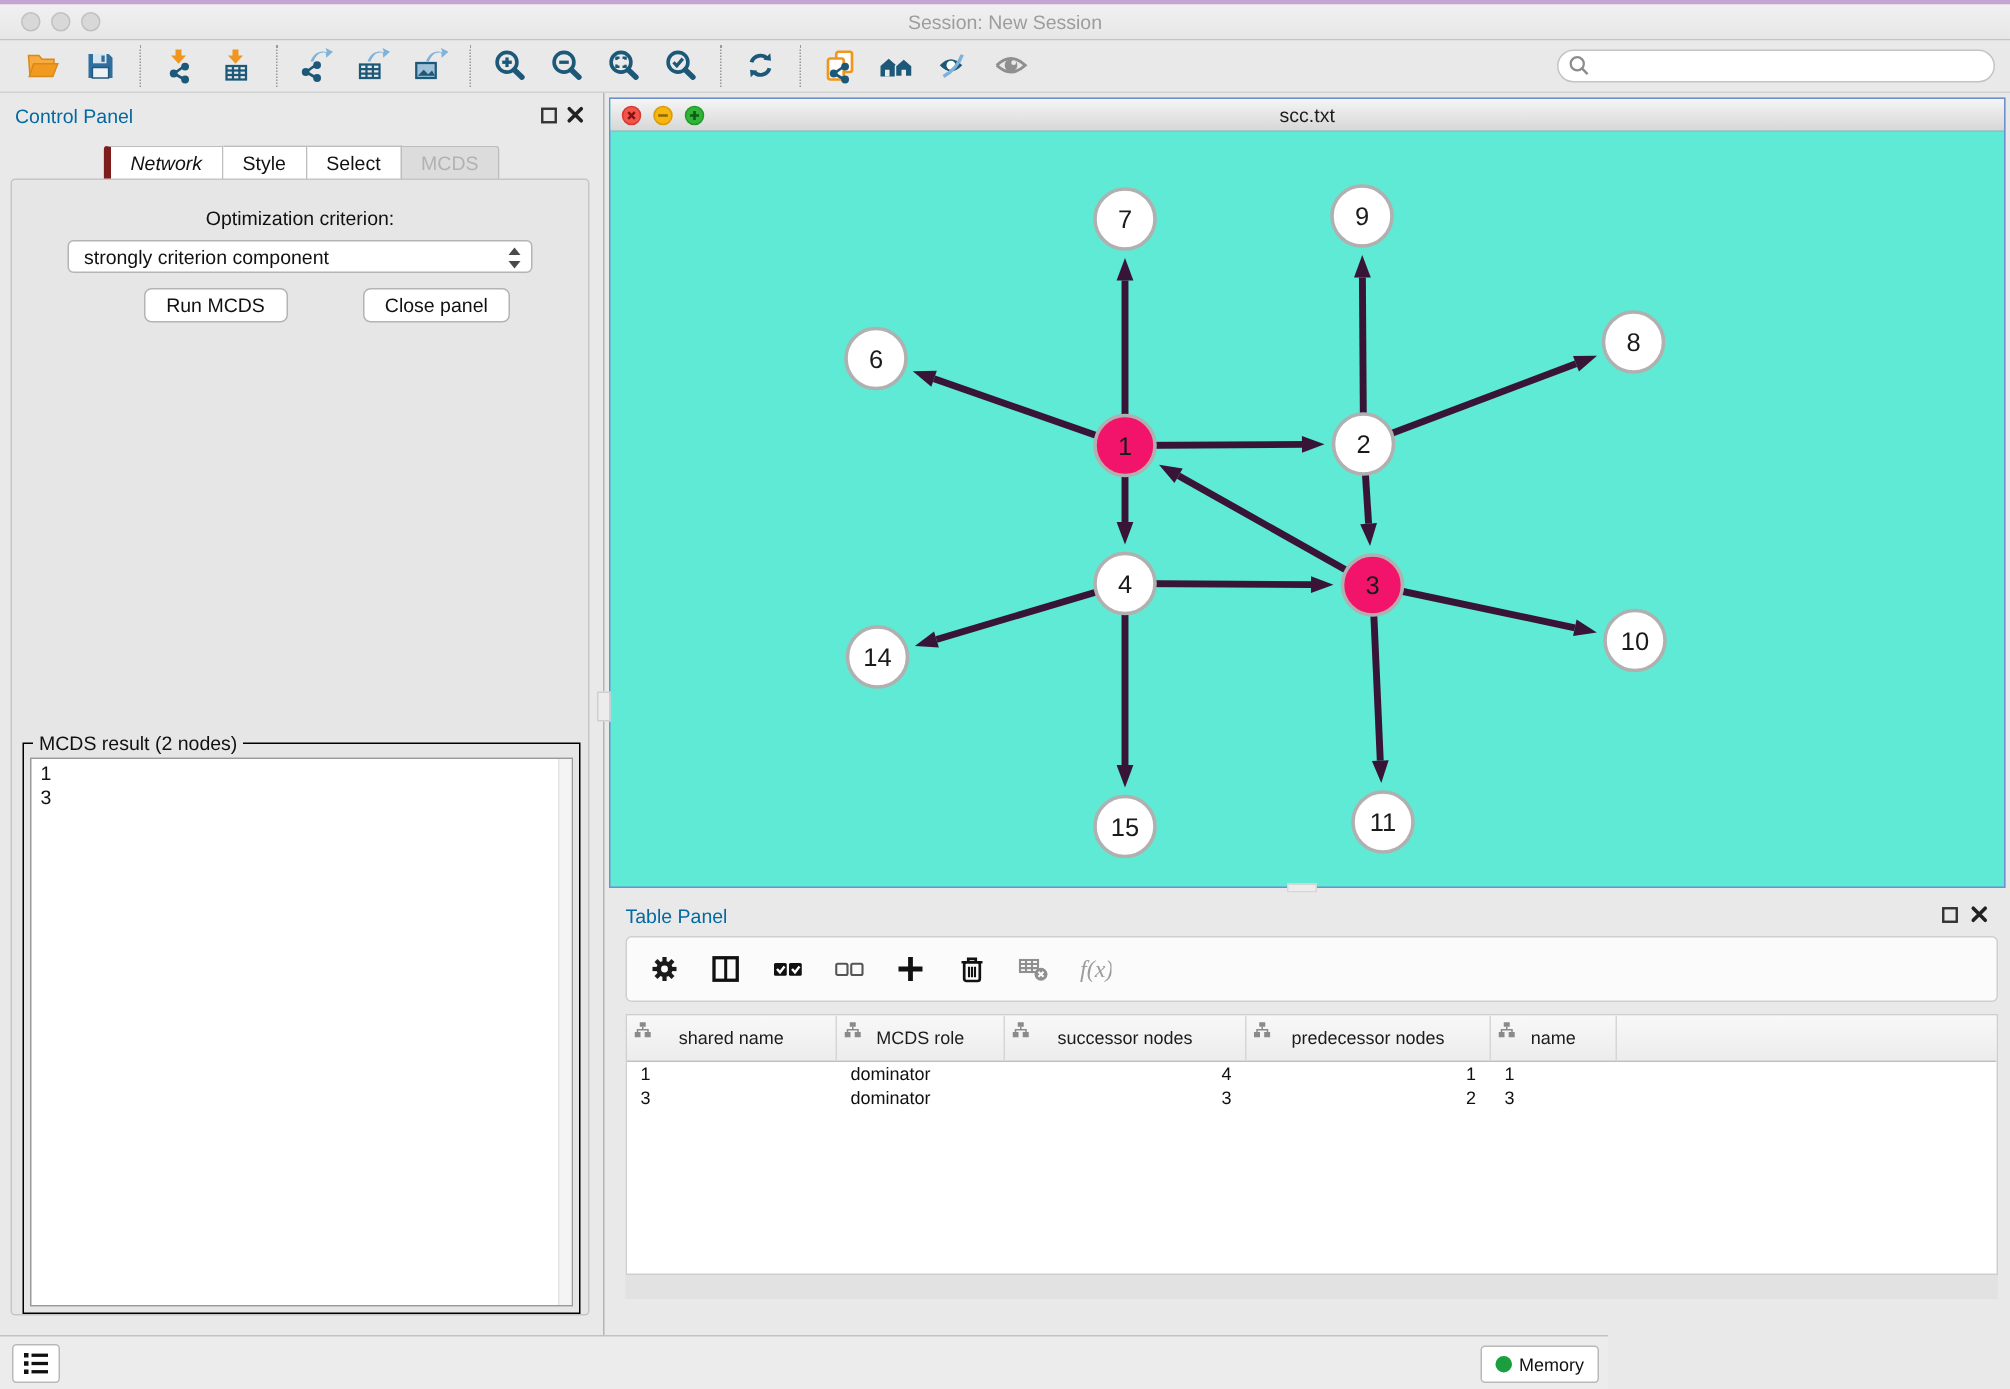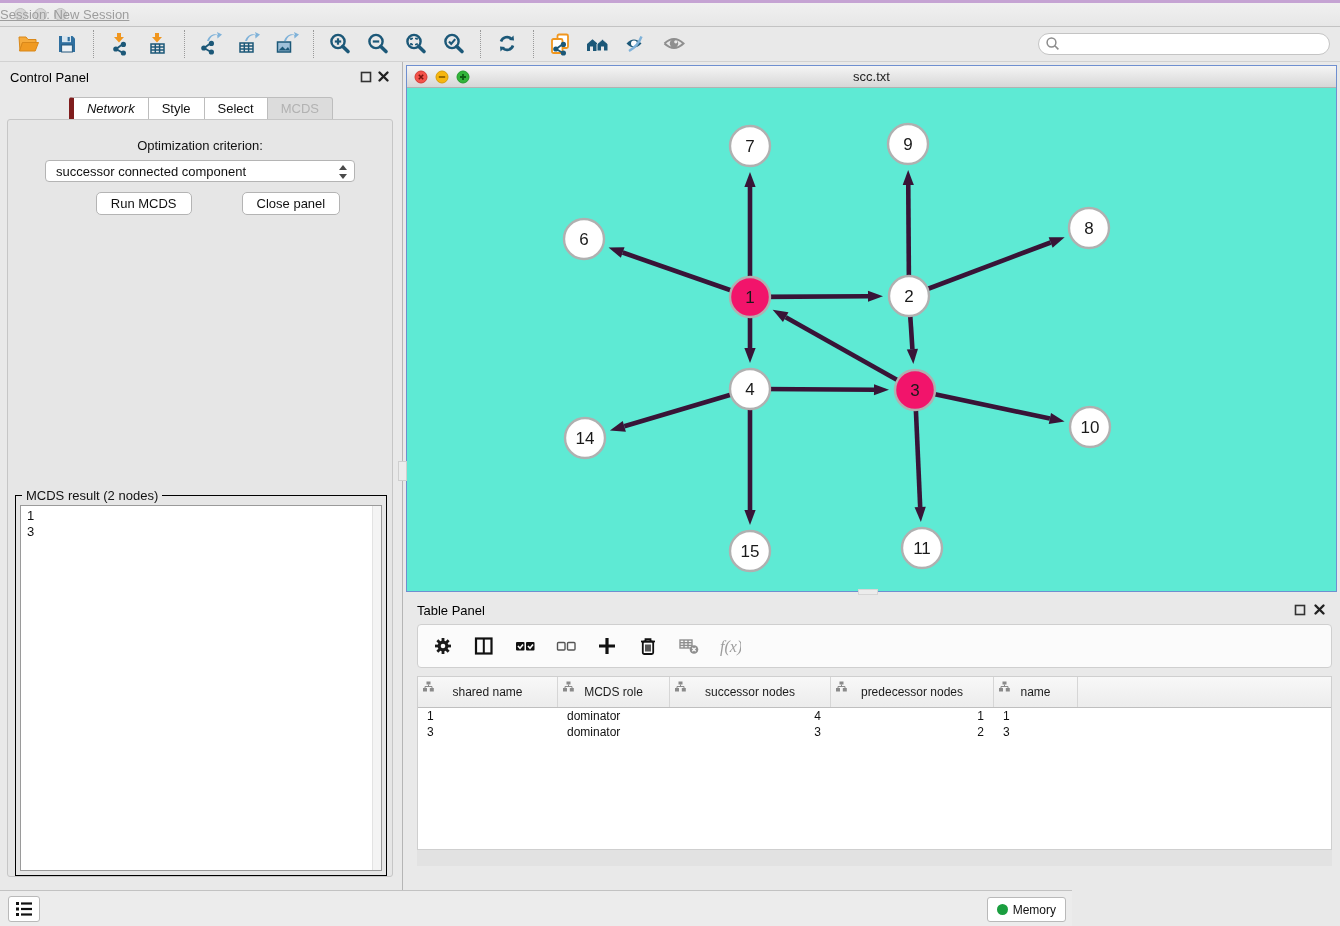--- a/index.html
+++ b/index.html
@@ -6,39 +6,39 @@
   html,body { width:1340px; height:926px; }
   body { font-family:"Liberation Sans", sans-serif; background:#e9e9e9; position:relative; overflow:hidden; }
 
   
   #top-accent { position:absolute; left:0; top:0; width:1340px; height:3px; background:#c5a3d3; }
   #titlebar { position:absolute; left:0; top:3px; width:1340px; height:24px;
               background:linear-gradient(#f0f0f0,#e7e7e7); border-bottom:1px solid #c3c3c3; }
   .tl-dot { position:absolute; top:5px; width:13px; height:13px; border-radius:50%;
             background:#d8d8d8; border:1px solid #c0c0c0; }
   #titlebar .t1{left:14px} #titlebar .t2{left:34px} #titlebar .t3{left:54px}
-  #window-title { position:absolute; left:0; right:0; top:4px; text-align:left;
-                  font-size:13px; color:#9d9d9d;text-decoration:underline; }
+  #window-title { position:absolute; left:0; right:0; top:4px; text-align:center;
+                  font-size:13px; color:#9d9d9d; }
 
   
   #toolbar { position:absolute; left:0; top:27px; width:1340px; height:35px;
              background:#e9e9e9; border-bottom:1px solid #d2d2d2;
              display:flex; align-items:center; padding-left:10px; }
   .tb-btn { width:38px; height:30px; display:flex; align-items:center; justify-content:center; }
   .tb-sep { width:1px; height:28px; border-left:1px dotted #9a9a9a; margin:0 7px; }
   #search-wrap { position:absolute; right:10px; top:6px; width:292px; height:22px;
                  background:#fff; border:1px solid #c4c4c4; border-radius:12px;
                  display:flex; align-items:center; padding-left:6px; }
   #search-input { border:none; outline:none; background:transparent; flex:1; font-size:12px; height:18px; }
 
   
   #control-panel { position:absolute; left:0; top:62px; width:403px; height:828px;
                    background:#e9e9e9; border-right:1px solid #b5b5b5; }
   .panel-head { position:relative; height:30px; }
-  .panel-title { position:absolute; left:10px; top:8px; font-size:13px; color:#000000; }
+  .panel-title { position:absolute; left:10px; top:8px; font-size:13px; color:#0369a1; }
   .panel-float { position:absolute; top:9px; }
   .panel-close { position:absolute; top:8px; }
   #cp-tabs { position:absolute; left:0; top:35px; width:100%; display:flex; justify-content:center; }
   .cp-tab { font-size:13px; padding:3px 13px 4px; background:#fff; border:1px solid #bdbdbd;
             border-left:none; color:#111; }
   .cp-tab:first-child { border-left:5px solid #7f1d1d; border-radius:3px 0 0 0;font-style:italic; }
   .cp-tab.active { background:#dcdcdc; color:#b2b2b2; border-radius:0 3px 0 0; }
   #cp-body { position:absolute; left:7px; top:57px; width:386px; height:758px;
              background:#e6e6e6; border:1px solid #c6c6c6; border-radius:3px; }
   #opt-label { position:absolute; left:0; width:100%; top:18px; text-align:center; font-size:13px; color:#111; }
@@ -297,21 +297,21 @@
   </div>
   <div id="cp-tabs">
       <div class="cp-tab">Network</div>
       <div class="cp-tab">Style</div>
       <div class="cp-tab">Select</div>
       <div class="cp-tab active">MCDS</div>
     </div>
   <div id="cp-body">
     <div id="opt-label">Optimization criterion:</div>
     <div id="opt-select">
-      <span>successor connected component</span>
+      <span>strongly criterion component</span>
       <svg class="stepper" width="10" height="16" viewBox="0 0 10 16">
         <path d="M5 1 L9 6 H1 Z" fill="#4a4a4a"></path>
           <path d="M5 15 L1 10 H9 Z" fill="#4a4a4a"></path>
       </svg>
     </div>
     <div id="btn-row">
       <button class="aq-btn">Run MCDS</button>
       <button class="aq-btn">Close panel</button>
     </div>
     <div id="result-group">

